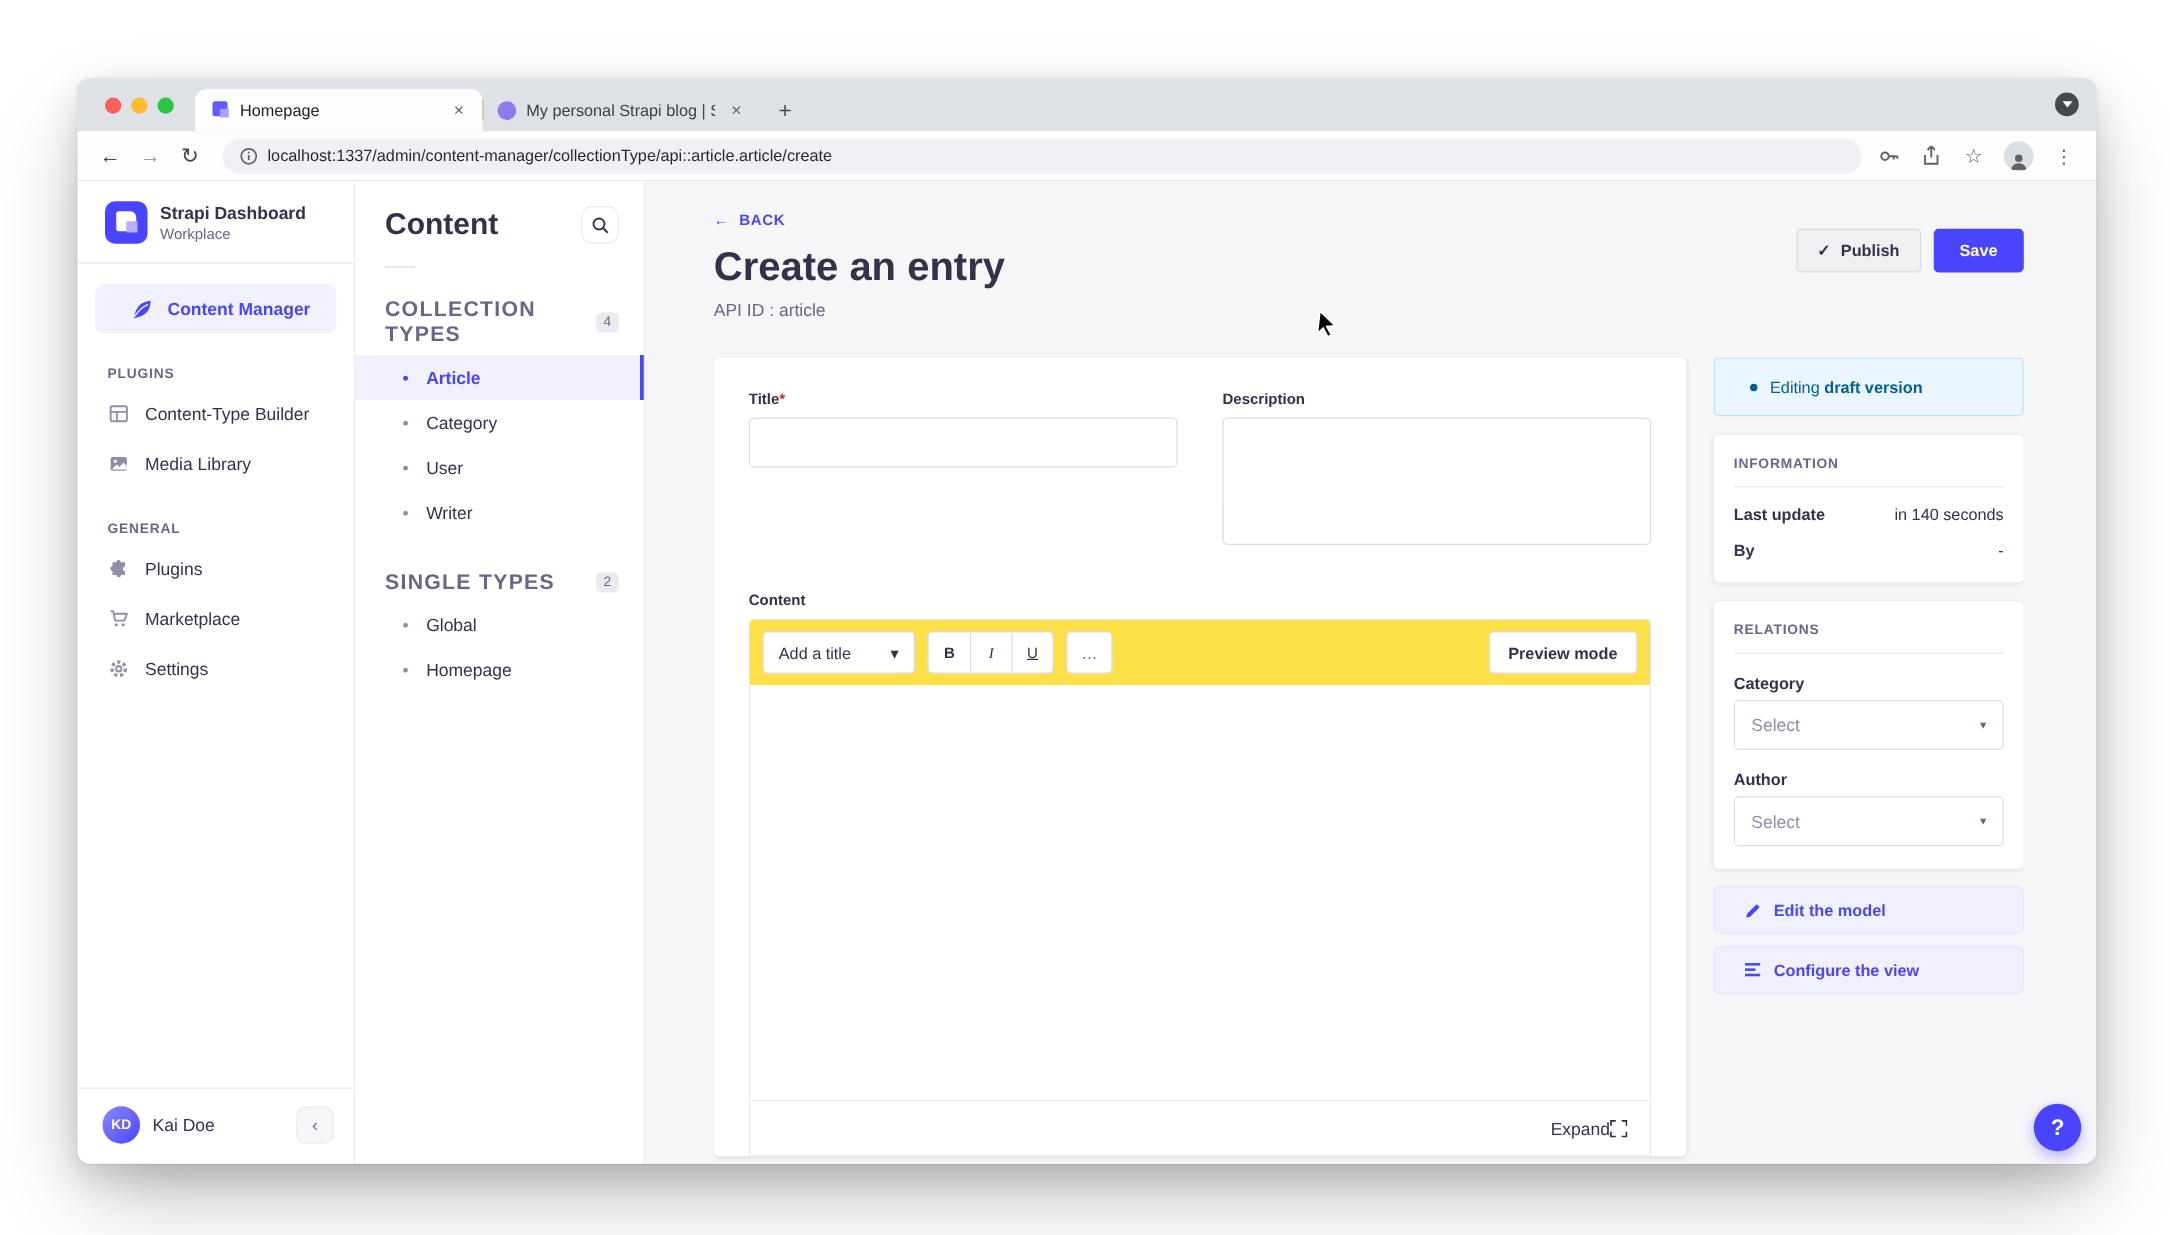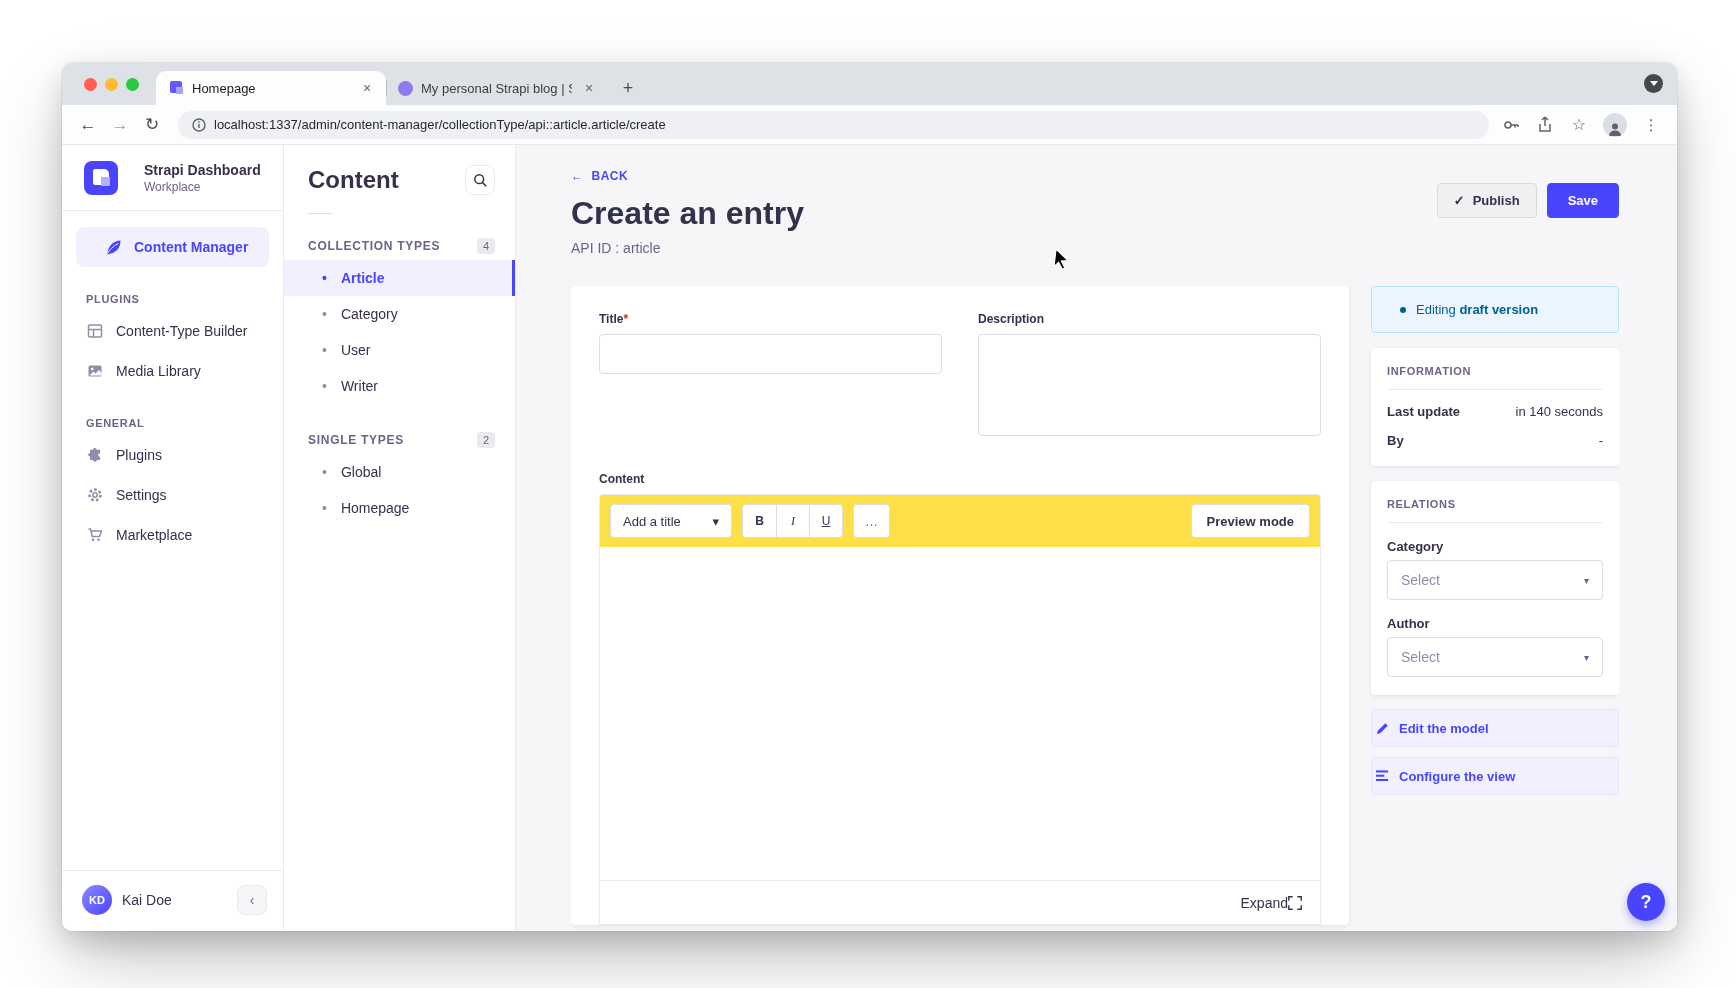--- a/index.html
+++ b/index.html
@@ -39,21 +39,21 @@
   .chromeicons{ display:flex; align-items:center; gap:14px; padding-right:4px; }
   .cicon{ color:#5f6368; display:flex; align-items:center; justify-content:center; width:20px; height:20px; font-size:16px; }
   .avatar-chrome{ width:24px; height:24px; border-radius:50%; background:#dadfe5; display:flex; align-items:flex-end; justify-content:center; overflow:hidden; }
   .menu-dots{ font-size:15px; color:#5f6368; letter-spacing:0; }
 
   
   .app{ flex:1; display:flex; overflow:hidden; background:#f6f6f9; }
 
   
   .sidenav{ width:222px; background:#fff; border-right:1px solid #eaeaef; display:flex; flex-direction:column; flex:none; }
-  .brand{ display:flex; gap:26px; align-items:center; padding:16px 20px 15px 22px; border-bottom:1px solid #eaeaef; }
+  .brand{ display:flex; gap:10px; align-items:center; padding:16px 20px 15px 22px; border-bottom:1px solid #eaeaef; }
   .brand-logo{ width:34px; height:34px; border-radius:8px; background:#4945ff; position:relative; flex:none; }
   .brand-logo i{ position:absolute; left:9px; top:8px; width:16px; height:16px; background:#fff; border-radius:2px 5px 2px 2px; }
   .brand-logo u{ position:absolute; left:17px; top:16px; width:9px; height:9px; background:#b3b0ff; }
   .brand-name{ font-size:14px; font-weight:bold; color:#32324d; line-height:1.25; }
   .brand-sub{ font-size:12px; color:#666687; }
   .nav-item{ display:flex; align-items:center; gap:12px; height:40px; margin:0 14px; padding:0 10px; border-radius:8px; font-size:14px; color:#32324d; }
   .nav-item.first{ margin-top:16px;padding-left:28px; }
   .nav-item.active{ background:#f0f0ff; color:#4945ff; font-weight:bold; }
   .nav-item .ni{ width:18px; display:flex; justify-content:center; color:#8e8ea9; }
   .nav-item.active .ni{ color:#4945ff; }
@@ -63,21 +63,21 @@
   .kd-name{ font-size:14px; color:#32324d; flex:1; }
   .collapse-btn{ width:30px; height:30px; border:1px solid #eaeaef; background:#f6f6f9; border-radius:8px; color:#666687; font-size:14px; display:flex; align-items:center; justify-content:center; }
 
   
   .subpanel{ width:232px; background:#fff; border-right:1px solid #eaeaef; flex:none; padding-top:20px; position:relative; }
   .subpanel-head{ display:flex; align-items:center; justify-content:space-between; padding:0 20px 0 24px; }
   .subpanel-title{ font-size:24px; font-weight:bold; color:#32324d; }
   .search-btn{ width:30px; height:30px; border:1px solid #eaeaef; border-radius:8px; background:#fff; display:flex; align-items:center; justify-content:center; color:#32324d; }
   .subpanel-divider{ width:24px; height:1px; background:#dcdce4; margin:18px 0 14px 24px; }
   .group-head{ display:flex; align-items:center; justify-content:space-between; padding:10px 20px 6px 24px; }
-  .group-label{ font-size:12px; font-weight:bold; letter-spacing:.06em; color:#666687; }
+  .group-label{ font-size:17px; font-weight:bold; letter-spacing:.06em; color:#666687; }
   .group-badge{ background:#eaeaef; border-radius:4px; font-size:11px; color:#666687; padding:2px 6px; }
   .ct-item{ height:36px; display:flex; align-items:center; gap:14px; padding-left:38px; font-size:14px; color:#32324d; position:relative; }
   .ct-item .dot{ color:#8e8ea9; font-size:14px; }
   .ct-item.active{ background:#f0f0ff; color:#4945ff; font-weight:bold; }
   .ct-item.active .dot{ color:#4945ff; }
   .ct-item.active:after{ content:""; position:absolute; right:0; top:0; bottom:0; width:3px; background:#4945ff; }
   .group-gap{ height:18px; }
 
   
   .main{ flex:1; padding:24px 58px 0 55px; overflow:hidden; display:flex; flex-direction:column; position:relative; }
@@ -122,21 +122,21 @@
   .panel-card{ margin-top:15px; padding:17px 16px 18px; }
   .panel-card .p-label{ font-size:11px; font-weight:bold; letter-spacing:.06em; color:#666687; }
   .p-divider{ height:1px; background:#eaeaef; margin:12px 0 2px; }
   .info-row{ display:flex; justify-content:space-between; margin-top:14px; font-size:13px; }
   .info-k{ font-weight:bold; color:#32324d; }
   .info-v{ color:#32324d;margin-left:44px; }
   .rel-label{ font-size:13px; font-weight:bold; color:#32324d; margin:16px 0 6px; }
   .select{ height:40px; border:1px solid #dcdce4; border-radius:4px; background:#fff; display:flex; align-items:center; justify-content:space-between; padding:0 13px; }
   .select .sel-txt{ font-size:14px; color:#8e8ea9; }
   .select .caret{ color:#666687; font-size:10px; }
-  .panel-btn{ margin-top:14px; height:38px; background:#f0f0ff; border:1px solid #e4e3ff; border-radius:4px; display:flex; align-items:center; gap:10px; padding:0 4px; font-size:13px; font-weight:bold; color:#4945ff; }
+  .panel-btn{ margin-top:14px; height:38px; background:#f0f0ff; border:1px solid #e4e3ff; border-radius:4px; display:flex; align-items:center; gap:10px; padding:0 24px; font-size:13px; font-weight:bold; color:#4945ff; }
   .panel-btn + .panel-btn{ margin-top:10px; }
   .panel-btn svg{ flex:none; }
 
   .help-fab{ position:absolute; right:12px; bottom:10px; width:38px; height:38px; border-radius:50%; background:#4945ff; color:#fff; font-size:18px; font-weight:bold; display:flex; align-items:center; justify-content:center; box-shadow:0 4px 10px rgba(73,69,255,.4); }
 
   .cursor{ position:absolute; left:1052px; top:248px; z-index:50; }
 </style>
 </head>
 <body>
 
@@ -253,35 +253,35 @@
         <span class="ni">
           <svg width="16" height="16" viewBox="0 0 16 16">
               <path d="M6 2.8a1.8 1.8 0 0 1 3.6 0H13v3.4a1.8 1.8 0 0 0 0 3.6V13H9.8a1.8 1.8 0 0 1-3.6 0H3V9.6a1.8 1.8 0 0 1 0-3.6V2.8h3z" fill="#8e8ea9"></path>
             </svg>
         </span>
         <span>Plugins</span>
       </div>
       <div class="nav-item">
         <span class="ni">
           <svg width="16" height="16" viewBox="0 0 16 16">
-              <circle cx="8" cy="8" r="5.4" fill="none" stroke="#8e8ea9" stroke-width="2.6" stroke-dasharray="2.6 2.2"></circle>
-              <circle cx="8" cy="8" r="2.2" fill="none" stroke="#8e8ea9" stroke-width="1.5"></circle>
-            </svg>
-        </span>
-        <span>Settings</span>
-      </div>
-      <div class="nav-item">
-        <span class="ni">
-          <svg width="16" height="16" viewBox="0 0 16 16">
               <path d="M1.5 2h2l1.7 7.5h7.3L14.5 4H4.2" fill="none" stroke="#8e8ea9" stroke-width="1.5" stroke-linejoin="round"></path>
               <circle cx="6" cy="12.8" r="1.3" fill="#8e8ea9"></circle>
               <circle cx="11.5" cy="12.8" r="1.3" fill="#8e8ea9"></circle>
             </svg>
         </span>
         <span>Marketplace</span>
+      </div>
+      <div class="nav-item">
+        <span class="ni">
+          <svg width="16" height="16" viewBox="0 0 16 16">
+              <circle cx="8" cy="8" r="5.4" fill="none" stroke="#8e8ea9" stroke-width="2.6" stroke-dasharray="2.6 2.2"></circle>
+              <circle cx="8" cy="8" r="2.2" fill="none" stroke="#8e8ea9" stroke-width="1.5"></circle>
+            </svg>
+        </span>
+        <span>Settings</span>
       </div>
 
       <div class="sidenav-footer">
         <div class="kd">KD</div>
         <div class="kd-name">Kai Doe</div>
         <div class="collapse-btn">‹</div>
       </div>
     </div>
 
     <div class="subpanel">

